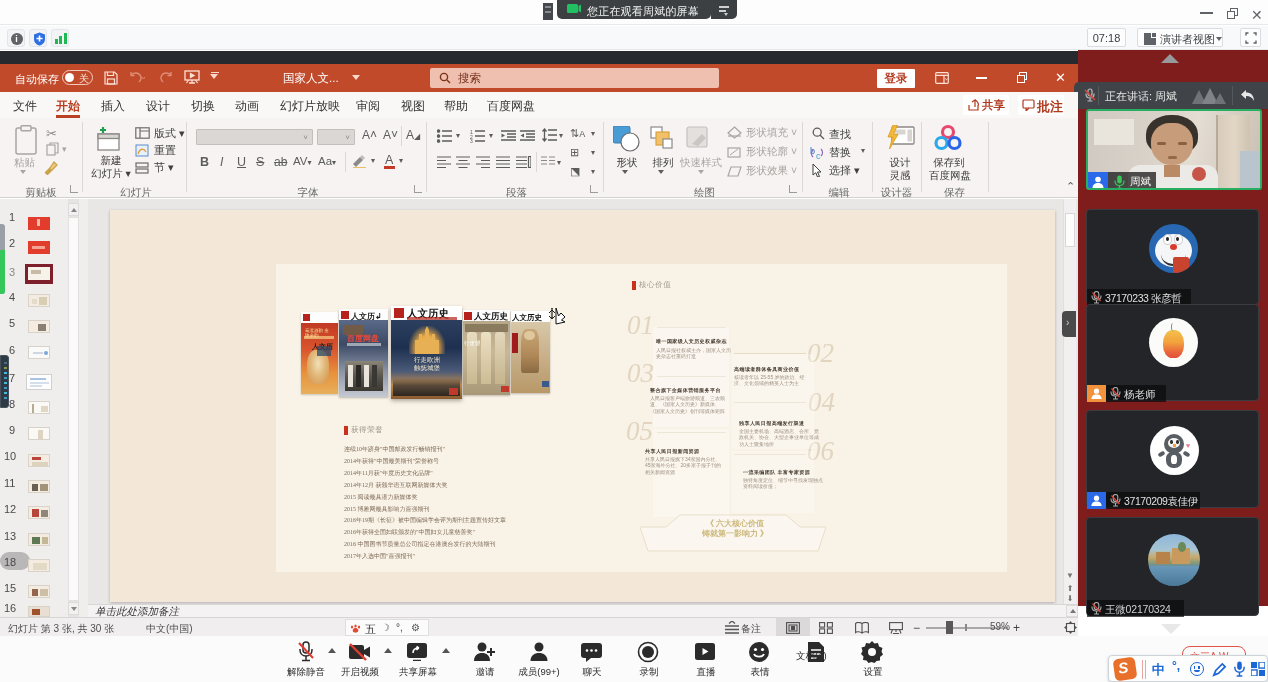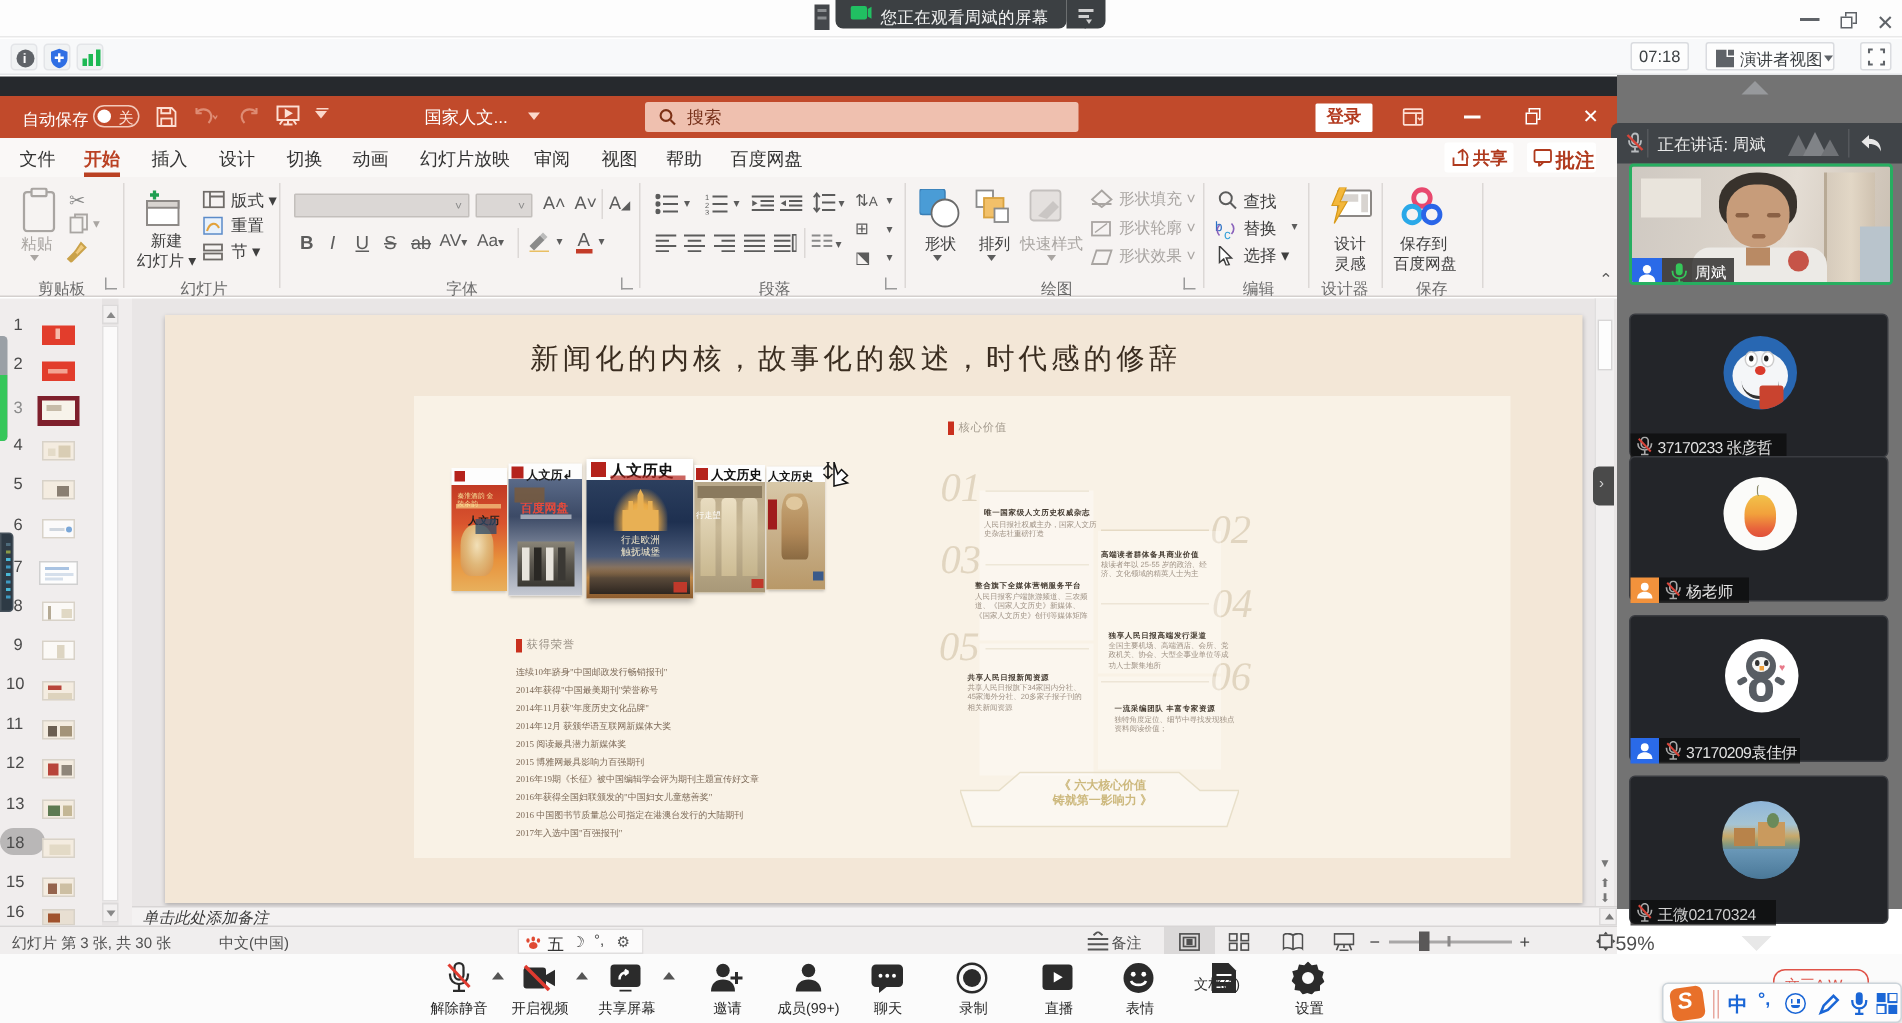--- a/index.html
+++ b/index.html
@@ -463,21 +463,20 @@
     <div class="abs" style="left:2.5px;top:21px;width:3px;height:2px;background:#3f9ac2;"></div>
     <div class="abs" style="left:2.5px;top:26px;width:3px;height:2px;background:#49b8d6;"></div>
     <div class="abs" style="left:2.5px;top:31px;width:3px;height:2px;background:#3f9ac2;"></div>
     <div class="abs" style="left:2.5px;top:36px;width:3px;height:2px;background:#49b8d6;"></div>
     <div class="abs" style="left:2.5px;top:41px;width:3px;height:2px;background:#3f9ac2;"></div>
   </div>
 
   <div id="editor" class="abs" style="left:88px;top:199px;width:990px;height:405px;background:#e9e6e6;">
 
     <div class="abs" style="left:22px;top:11px;width:945px;height:392px;background:#f3e7d7;box-shadow:0 1px 3px rgba(0,0,0,0.25);overflow:hidden;">
-      <div class="abs" style="left:-12px;top:16px;width:945px;height:36px;text-align:center;font-family:'Liberation Serif',serif;font-size:19px;color:#3a2d20;letter-spacing:2.7px;">新闻化的内核，故事化的叙述，时代感的修辞</div>
 
       <div class="abs" style="left:166px;top:54px;width:731px;height:308px;background:#f9f2e6;"></div>
 
       <div class="abs" style="left:522px;top:71px;width:3.5px;height:9px;background:#c9301e;"></div>
       <div class="abs" style="left:529px;top:70px;font-size:7.5px;color:#a39a8d;letter-spacing:0.6px;">核心价值</div>
 
       <div class="abs" style="left:517px;top:100px;font-family:'Liberation Serif',serif;font-style:italic;font-size:27px;color:rgba(205,190,160,0.55);">01</div>
       <div class="abs" style="left:517px;top:148px;font-family:'Liberation Serif',serif;font-style:italic;font-size:27px;color:rgba(205,190,160,0.55);">03</div>
       <div class="abs" style="left:516px;top:206px;font-family:'Liberation Serif',serif;font-style:italic;font-size:27px;color:rgba(205,190,160,0.55);">05</div>
       <div class="abs" style="left:697px;top:128px;font-family:'Liberation Serif',serif;font-style:italic;font-size:27px;color:rgba(205,190,160,0.55);">02</div>
@@ -643,21 +642,21 @@
     </svg>
     <svg class="abs" style="left:889px;top:4px;" width="14" height="12" viewBox="0 0 14 12" fill="none" stroke="#4f4f4f" stroke-width="1.1">
       <rect x="0.6" y="0.6" width="12.8" height="7"></rect>
         <path d="M7 7.6 V10 M4 11.5 H10 M3.5 7.6 L2 11.5 M10.5 7.6 L12 11.5"></path>
     </svg>
     <div class="abs" style="left:913px;top:3px;font-size:12px;color:#444;">−</div>
     <div class="abs" style="left:926px;top:9px;width:82px;height:1.5px;background:#a9a7a7;"></div>
     <div class="abs" style="left:965px;top:6px;width:2px;height:7px;background:#8a8888;"></div>
     <div class="abs" style="left:946px;top:3px;width:7px;height:13px;background:#5a5858;"></div>
     <div class="abs" style="left:1013px;top:3px;font-size:12px;color:#444;">+</div>
-    <div class="abs" style="left:1077px;top:3px;font-size:13px;">59%</div>
+    <div class="abs" style="left:990px;top:3px;font-size:10px;">59%</div>
     <svg class="abs" style="left:1064px;top:3px;" width="13" height="13" viewBox="0 0 13 13" fill="none" stroke="#4f4f4f" stroke-width="1.1">
       <rect x="2.5" y="2.5" width="8" height="8"></rect>
         <path d="M6.5 0 L8 2 H5 Z M6.5 13 L8 11 H5 Z M0 6.5 L2 5 V8 Z M13 6.5 L11 5 V8 Z" fill="#4f4f4f" stroke="none"></path>
     </svg>
   </div>
 
   <div id="meetingbar" class="abs" style="left:0;top:636px;width:1268px;height:46px;background:#fbfbfb;font-size:9.5px;color:#2b2b2b;">
 
     <svg class="abs" style="left:296px;top:5px;" width="20" height="22" viewBox="0 0 20 22">
       <rect x="7" y="1" width="6" height="11" rx="3" fill="none" stroke="#2b2b2b" stroke-width="1.5"></rect>
@@ -731,21 +730,21 @@
       <path d="M4 9 H14 M4 13 H14 M4 17 H10" stroke="#fff" stroke-width="1.4"></path>
     </svg>
     <div class="abs" style="left:796px;top:14px;width:40px;text-align:left;">文档(1)</div>
 
     <svg class="abs" style="left:861px;top:5px;" width="22" height="22" viewBox="0 0 22 22">
       <path d="M11 0 L13.5 2.5 L17 2 L18 5.5 L21.5 7 L20.5 10.5 L22 13.5 L19 16 L19 19.5 L15.5 20 L13.5 22 L10.5 21 L7.5 22 L5.5 19.5 L2 19 L2.5 15.5 L0 13 L1.5 10 L0.5 6.5 L4 5.5 L5 2 L8.5 2.5 Z M11 15 A4 4 0 1 0 11 7 A4 4 0 0 0 11 15" fill="#2b2b2b" fill-rule="evenodd"></path>
     </svg>
     <div class="abs" style="left:861px;top:30px;width:24px;text-align:center;">设置</div>
   </div>
 
-  <div id="rightpanel" class="abs" style="left:1078px;top:50px;width:190px;height:556px;background:#737373;">
+  <div id="rightpanel" class="abs" style="left:1078px;top:50px;width:190px;height:556px;background:#7f1d1d;">
     <div class="abs" style="left:83px;top:4px;width:0;height:0;border-left:9px solid transparent;border-right:9px solid transparent;border-bottom:9px solid #97999c;"></div>
 
     <div class="abs" style="left:-4px;top:32px;width:194px;height:27px;background:#404448;border-radius:5px 0 0 0;">
       <svg class="abs" style="left:9px;top:6px;" width="14" height="15" viewBox="0 0 14 15">
         <rect x="5" y="1" width="4" height="7" rx="2" fill="none" stroke="#b9bcbf" stroke-width="1.2"></rect>
         <path d="M3 5.5 V6 C3 8.5 4.8 10 7 10 C9.2 10 11 8.5 11 6 V5.5 M7 10 V12.5 M4.5 13 H9.5" fill="none" stroke="#b9bcbf" stroke-width="1.2"></path>
         <path d="M2 2 L12 12" stroke="#d8453a" stroke-width="1.6"></path>
       </svg>
       <div class="abs" style="left:24px;top:4px;width:1px;height:19px;background:#55585c;"></div>
       <div class="abs" style="left:31px;top:7px;font-size:11px;color:#e8e8e8;">正在讲话: 周斌</div>

